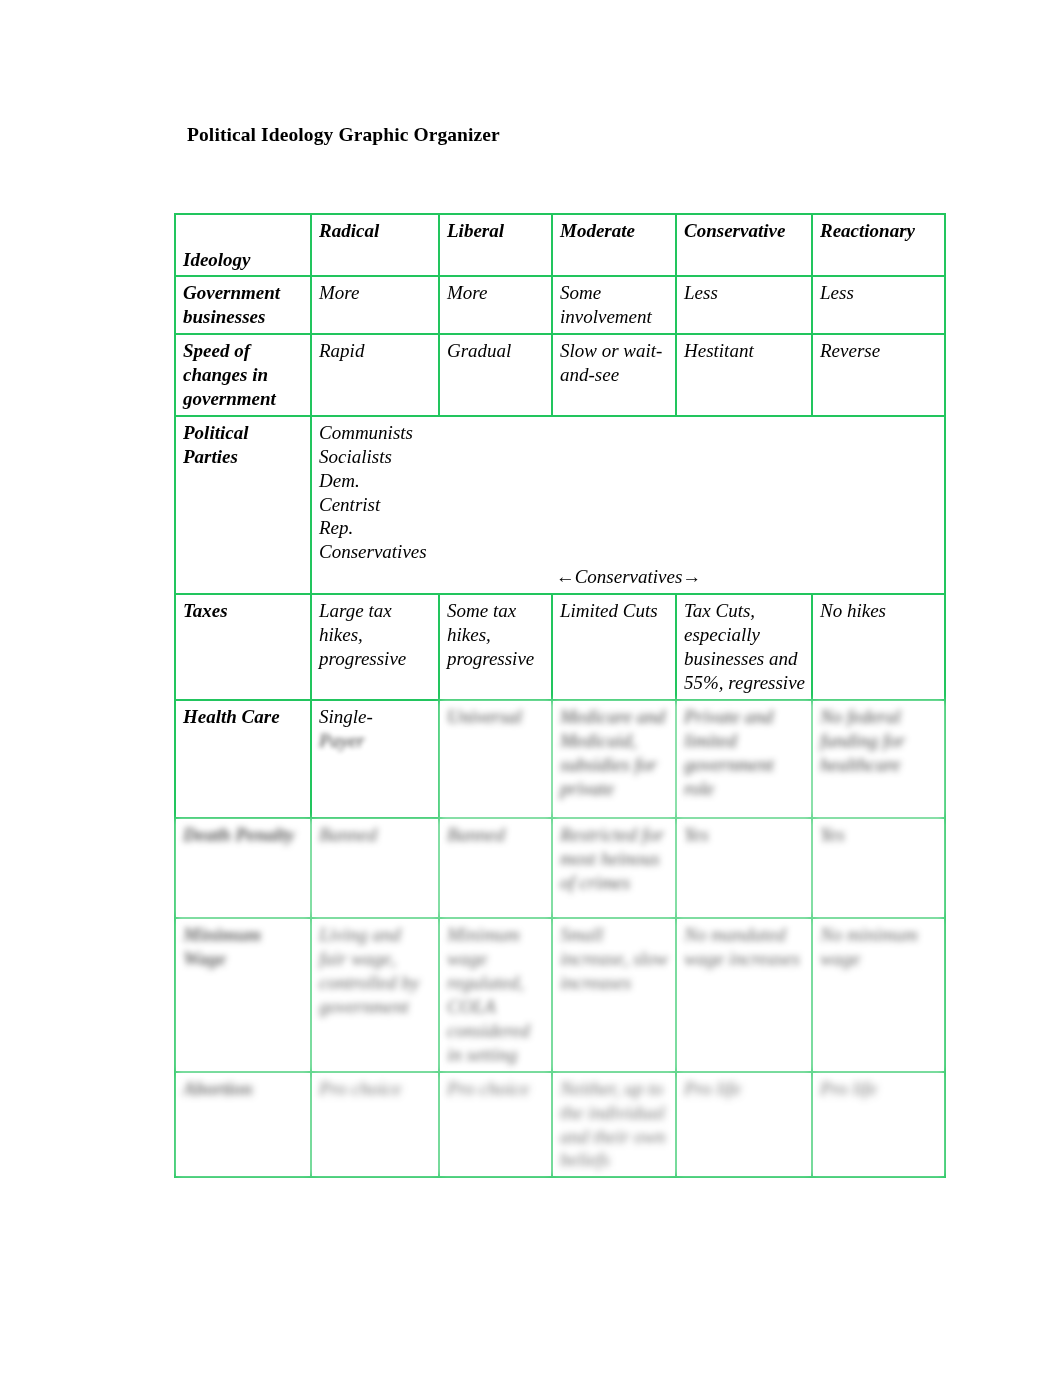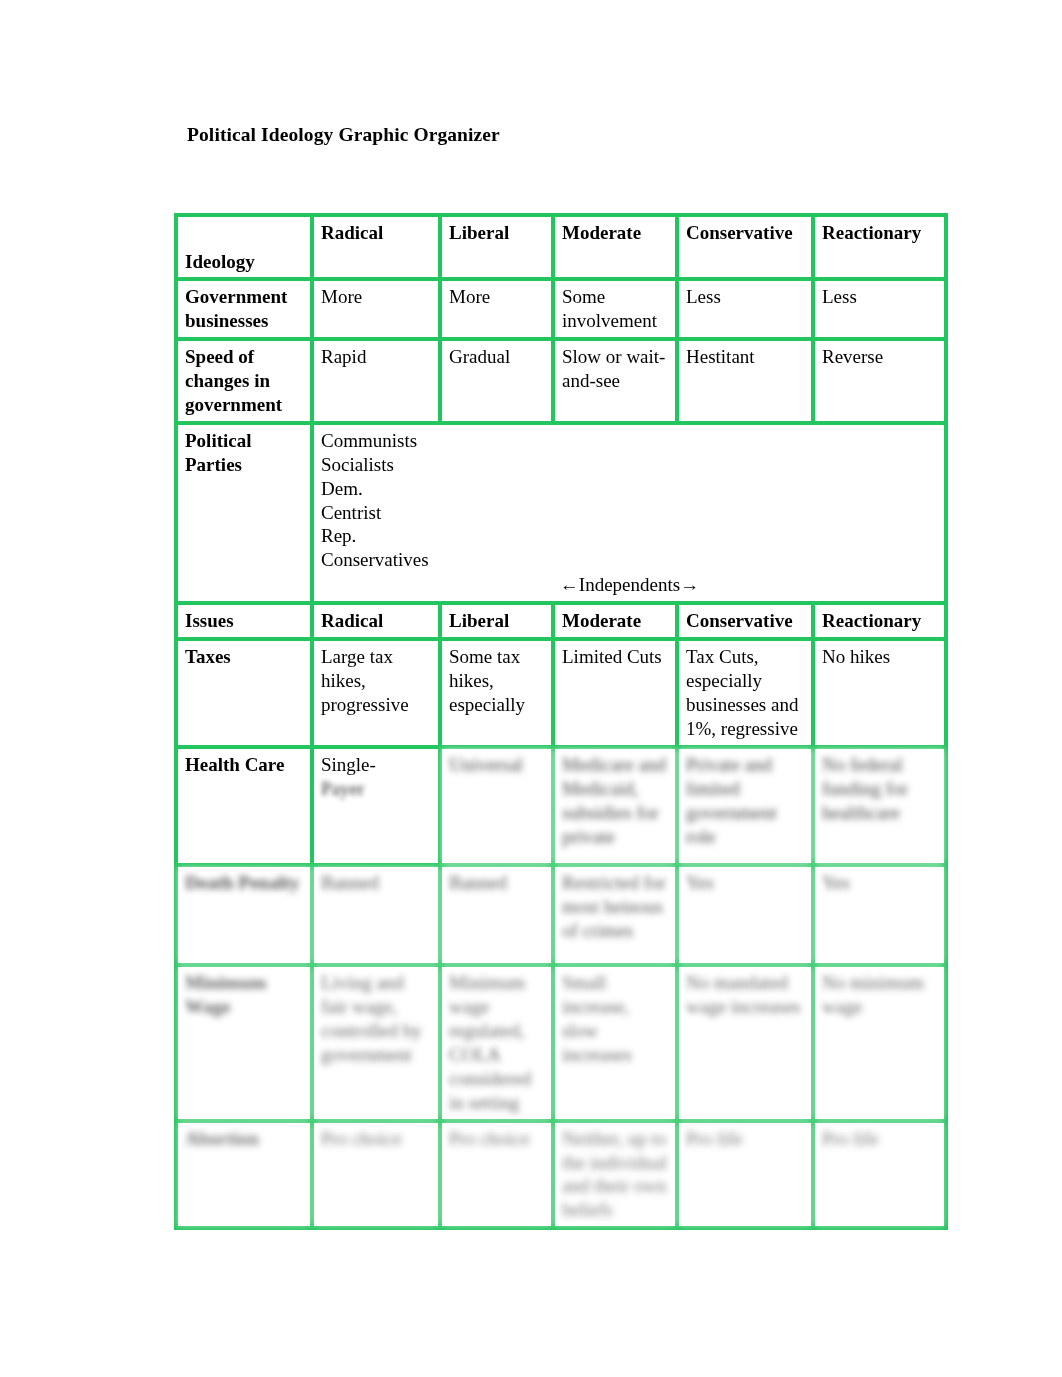--- a/index.html
+++ b/index.html
@@ -37,26 +37,27 @@
   table.organizer {
     position: absolute;
     left: 174px;
     top: 213px;
     width: 770px;
     border-collapse: collapse;
     table-layout: fixed;
   }
 
   table.organizer td {
-    border: 4px solid #22c55e;
+    border: 2px solid #22c55e;
     vertical-align: top;
     padding: 4px 6px 4px 7px;
     font-size: 19px;
     line-height: 1.26;
     background: #ffffff;
+    font-style: italic;
   }
 
   
   col.c-label { width: 136px; }
   col.c-rad   { width: 128px; }
   col.c-lib   { width: 113px; }
   col.c-mod   { width: 124px; }
   col.c-con   { width: 136px; }
   col.c-rea   { width: 133px; }
 
@@ -164,39 +165,31 @@
         <td class="labelcell">Political Parties</td>
         <td class="parties-span" colspan="5">
           <div class="parties-line1">
             <span class="pp">Communists</span>
             <span class="pp">Socialists</span>
             <span class="pp">Dem.</span>
             <span class="pp">Centrist</span>
             <span class="pp">Rep.</span>
             <span class="pp">Conservatives</span>
           </div>
-          <div class="parties-line2">←Independents→</div>
+          <div class="parties-line2">←Conservatives→</div>
         </td>
       </tr>
 
-      <tr>
-        <td class="shade">Issues</td>
-        <td class="hdr">Radical</td>
-        <td class="hdr">Liberal</td>
-        <td class="hdr">Moderate</td>
-        <td class="hdr">Conservative</td>
-        <td class="hdr">Reactionary</td>
-      </tr>
 
       <tr>
         <td class="labelcell">Taxes</td>
         <td>Large tax hikes, progressive</td>
-        <td>Some tax hikes, especially</td>
+        <td>Some tax hikes, progressive</td>
         <td>Limited Cuts</td>
-        <td>Tax Cuts, especially businesses and 1%, regressive</td>
+        <td>Tax Cuts, especially businesses and 55%, regressive</td>
         <td>No hikes</td>
       </tr>
 
       <tr style="height:118px;">
         <td class="labelcell">Health Care</td>
         <td>
           <span class="cellflow">Single-</span>
           <span class="cellflow blur-1">Payer</span>
         </td>
         <td class="blur-2">Universal</td>

